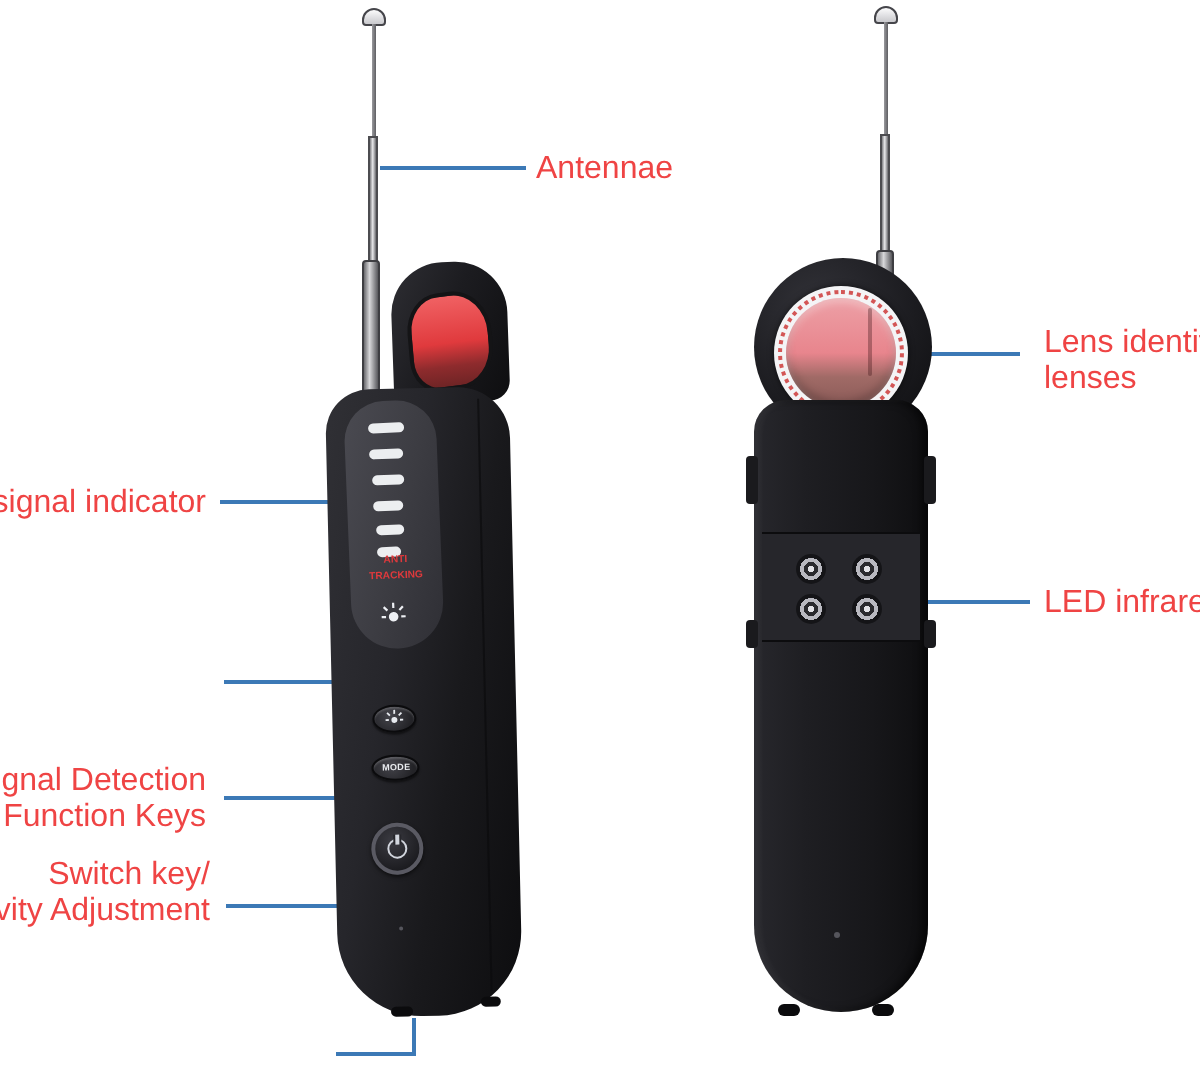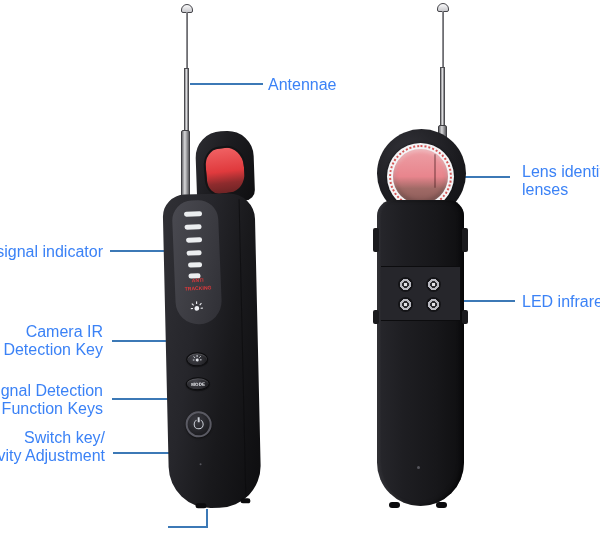--- a/index.html
+++ b/index.html
@@ -3,21 +3,21 @@
 <meta charset="utf-8">
 <style>
   html,body{margin:0;padding:0;background:#ffffff;}
   #canvas{
     position:relative;width:600px;height:539px;overflow:hidden;background:#ffffff;
     font-family:"Liberation Sans",sans-serif;
   }
   .abs{position:absolute;}
   
   .lbl{
-    position:absolute;color:#3b82f6;font-size:16px;line-height:18px;
+    position:absolute;color:#ef4444;font-size:16px;line-height:18px;
     white-space:nowrap;
   }
   .lbl.right-anchor{text-align:right;}
   .lbl .ln{display:block;}
   
   .cline{position:absolute;background:#3c79b6;}
   
   .ant-knob{position:absolute;width:12px;height:9px;background:linear-gradient(180deg,#fbfbfc,#c9c9cd);
     border:1px solid #45454a;border-radius:6px 6px 2px 2px;box-sizing:border-box;}
   .ant-thin{position:absolute;width:2px;background:linear-gradient(90deg,#9a9a9e,#5f5f63);}
@@ -95,24 +95,20 @@
   <div class="cline" style="left:195px;top:437px;width:2px;height:17px;"></div>
   <div class="cline" style="left:168px;top:526px;width:40px;height:2px;"></div>
   <div class="cline" style="left:206px;top:509px;width:2px;height:19px;"></div>
   <div class="cline" style="left:438px;top:176px;width:72px;height:2px;"></div>
   <div class="cline" style="left:438px;top:300px;width:77px;height:2px;"></div>
 
   <div class="lbl" style="left:268px;top:76px;">Antennae</div>
 
   <div class="lbl right-anchor" style="right:497px;top:243px;">signal indicator</div>
 
-  <div class="lbl right-anchor" style="right:497px;top:323px;">
-    <span class="ln">Camera IR</span>
-    <span class="ln">Detection Key</span>
-  </div>
 
   <div class="lbl right-anchor" style="right:497px;top:382px;">
     <span class="ln">Signal Detection</span>
     <span class="ln">Function Keys</span>
   </div>
 
   <div class="lbl right-anchor" style="right:495px;top:429px;">
     <span class="ln">Switch key/</span>
     <span class="ln">ivity Adjustment</span>
   </div>

